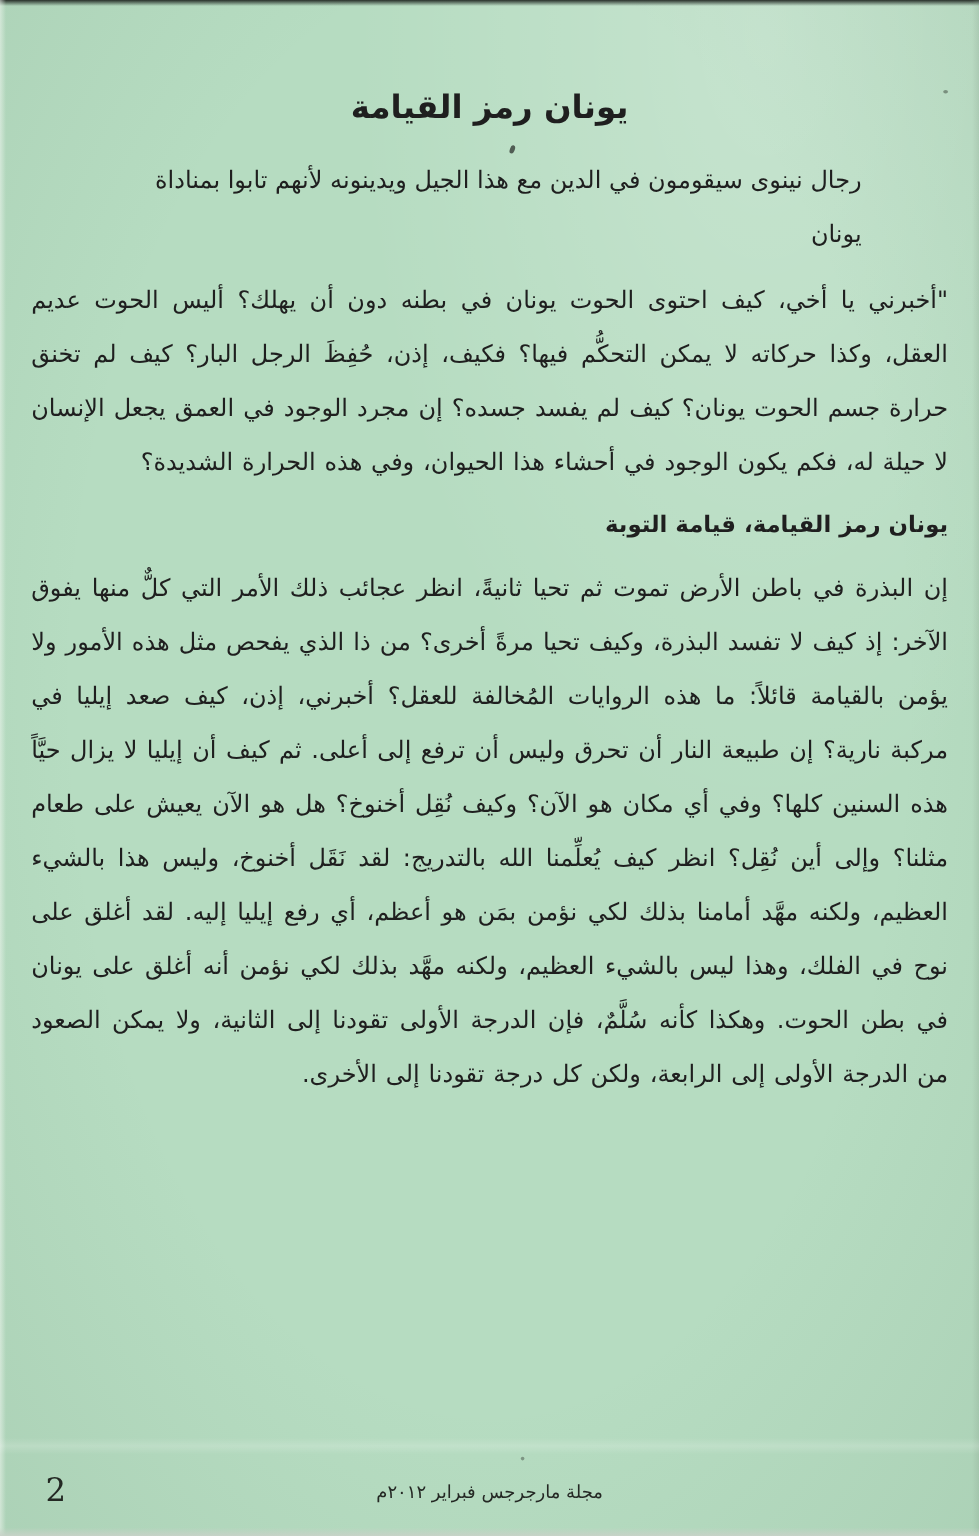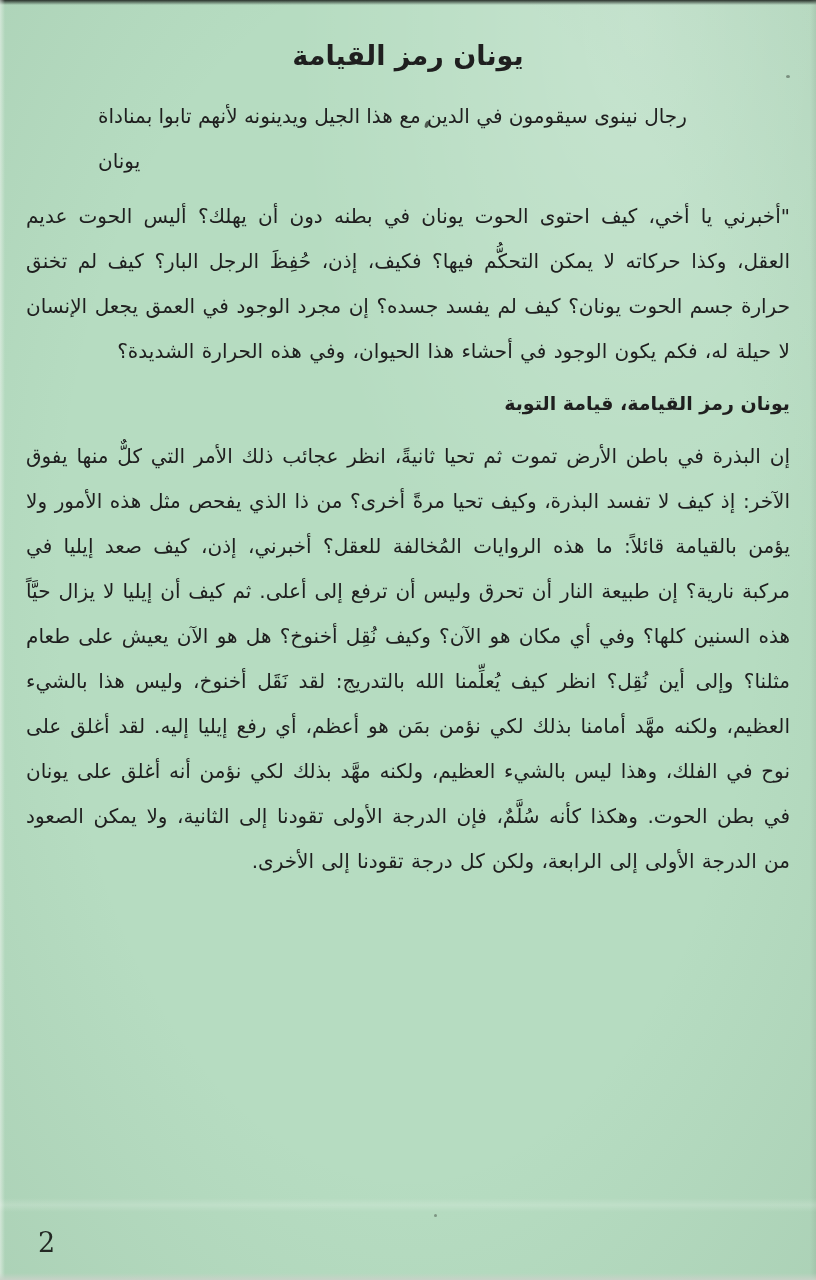--- a/index.html
+++ b/index.html
@@ -57,37 +57,37 @@
   }
   .speck-c {
     position: absolute; left: 434px; top: 1214px; width: 3px; height: 3px;
     background: rgba(70,80,70,0.5); border-radius: 50%;
   }
 
   
   article {
     position: absolute; top: 0; left: 0; right: 0;
     max-height: 1198px; overflow: hidden;
-    padding: 36px 26px 0 26px;
+    padding: 70px 26px 0 26px;
     direction: rtl;
   }
   h1.title {
     margin: 0 0 18px 0;
     font-size: 27px;
     font-weight: bold;
     text-align: center;
     line-height: 40px;
   }
   h1.title2 { margin-bottom: 6px; }
   .verse { margin: 8px 72px 10px 72px; }
   .verse p {
     margin: 0;
     font-size: 20px;
     line-height: 45px;
-    text-align: left;
+    text-align: right;
   }
   p.body {
     margin: 0;
     font-size: 20px;
     line-height: 45px;
     text-align: justify;
     text-align-last: right;
     word-spacing: 1px;
   }
   h2.section {
@@ -135,14 +135,15 @@
     </div>
 
     <p class="body">"أخبرني يا أخي، كيف احتوى الحوت يونان في بطنه دون أن يهلك؟ أليس الحوت عديم العقل، وكذا حركاته لا يمكن التحكُّم فيها؟ فكيف، إذن، حُفِظَ الرجل البار؟ كيف لم تخنق حرارة جسم الحوت يونان؟ كيف لم يفسد جسده؟ إن مجرد الوجود في العمق يجعل الإنسان لا حيلة له، فكم يكون الوجود في أحشاء هذا الحيوان، وفي هذه الحرارة الشديدة؟</p>
 
     <h2 class="section">يونان رمز القيامة، قيامة التوبة</h2>
 
     <p class="body">إن البذرة في باطن الأرض تموت ثم تحيا ثانيةً، انظر عجائب ذلك الأمر التي كلٌّ منها يفوق الآخر: إذ كيف لا تفسد البذرة، وكيف تحيا مرةً أخرى؟ من ذا الذي يفحص مثل هذه الأمور ولا يؤمن بالقيامة قائلاً: ما هذه الروايات المُخالفة للعقل؟ أخبرني، إذن، كيف صعد إيليا في مركبة نارية؟ إن طبيعة النار أن تحرق وليس أن ترفع إلى أعلى. ثم كيف أن إيليا لا يزال حيَّاً هذه السنين كلها؟ وفي أي مكان هو الآن؟ وكيف نُقِل أخنوخ؟ هل هو الآن يعيش على طعام مثلنا؟ وإلى أين نُقِل؟ انظر كيف يُعلِّمنا الله بالتدريج: لقد نَقَل أخنوخ، وليس هذا بالشيء العظيم، ولكنه مهَّد أمامنا بذلك لكي نؤمن بمَن هو أعظم، أي رفع إيليا إليه. لقد أغلق على نوح في الفلك، وهذا ليس بالشيء العظيم، ولكنه مهَّد بذلك لكي نؤمن أنه أغلق على يونان في بطن الحوت. وهكذا كأنه سُلَّمٌ، فإن الدرجة الأولى تقودنا إلى الثانية، ولا يمكن الصعود من الدرجة الأولى إلى الرابعة، ولكن كل درجة تقودنا إلى الأخرى.</p>
   </article>
 
   <div class="page-number">2</div>
+  <div class="footer-center">مجلة مارجرجس فبراير ٢٠١٢م</div>
 
 </div>
 
 </body></html>

